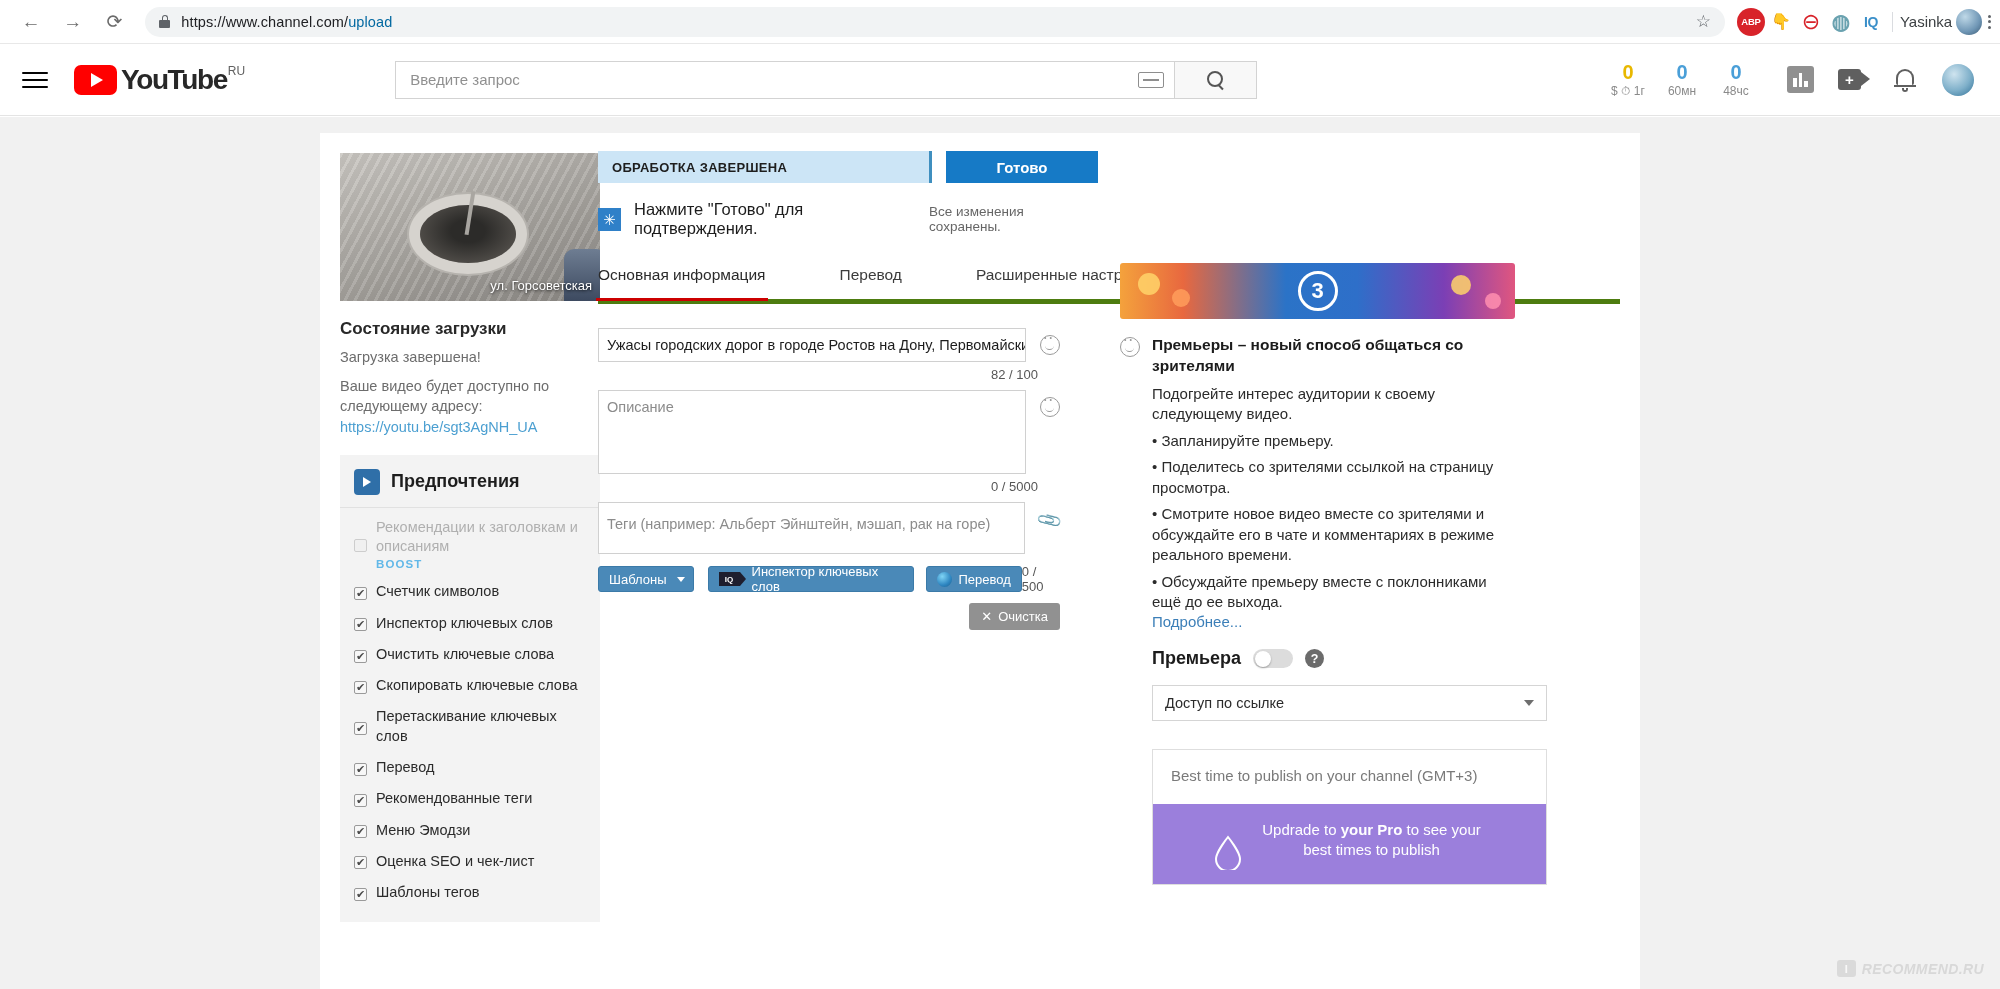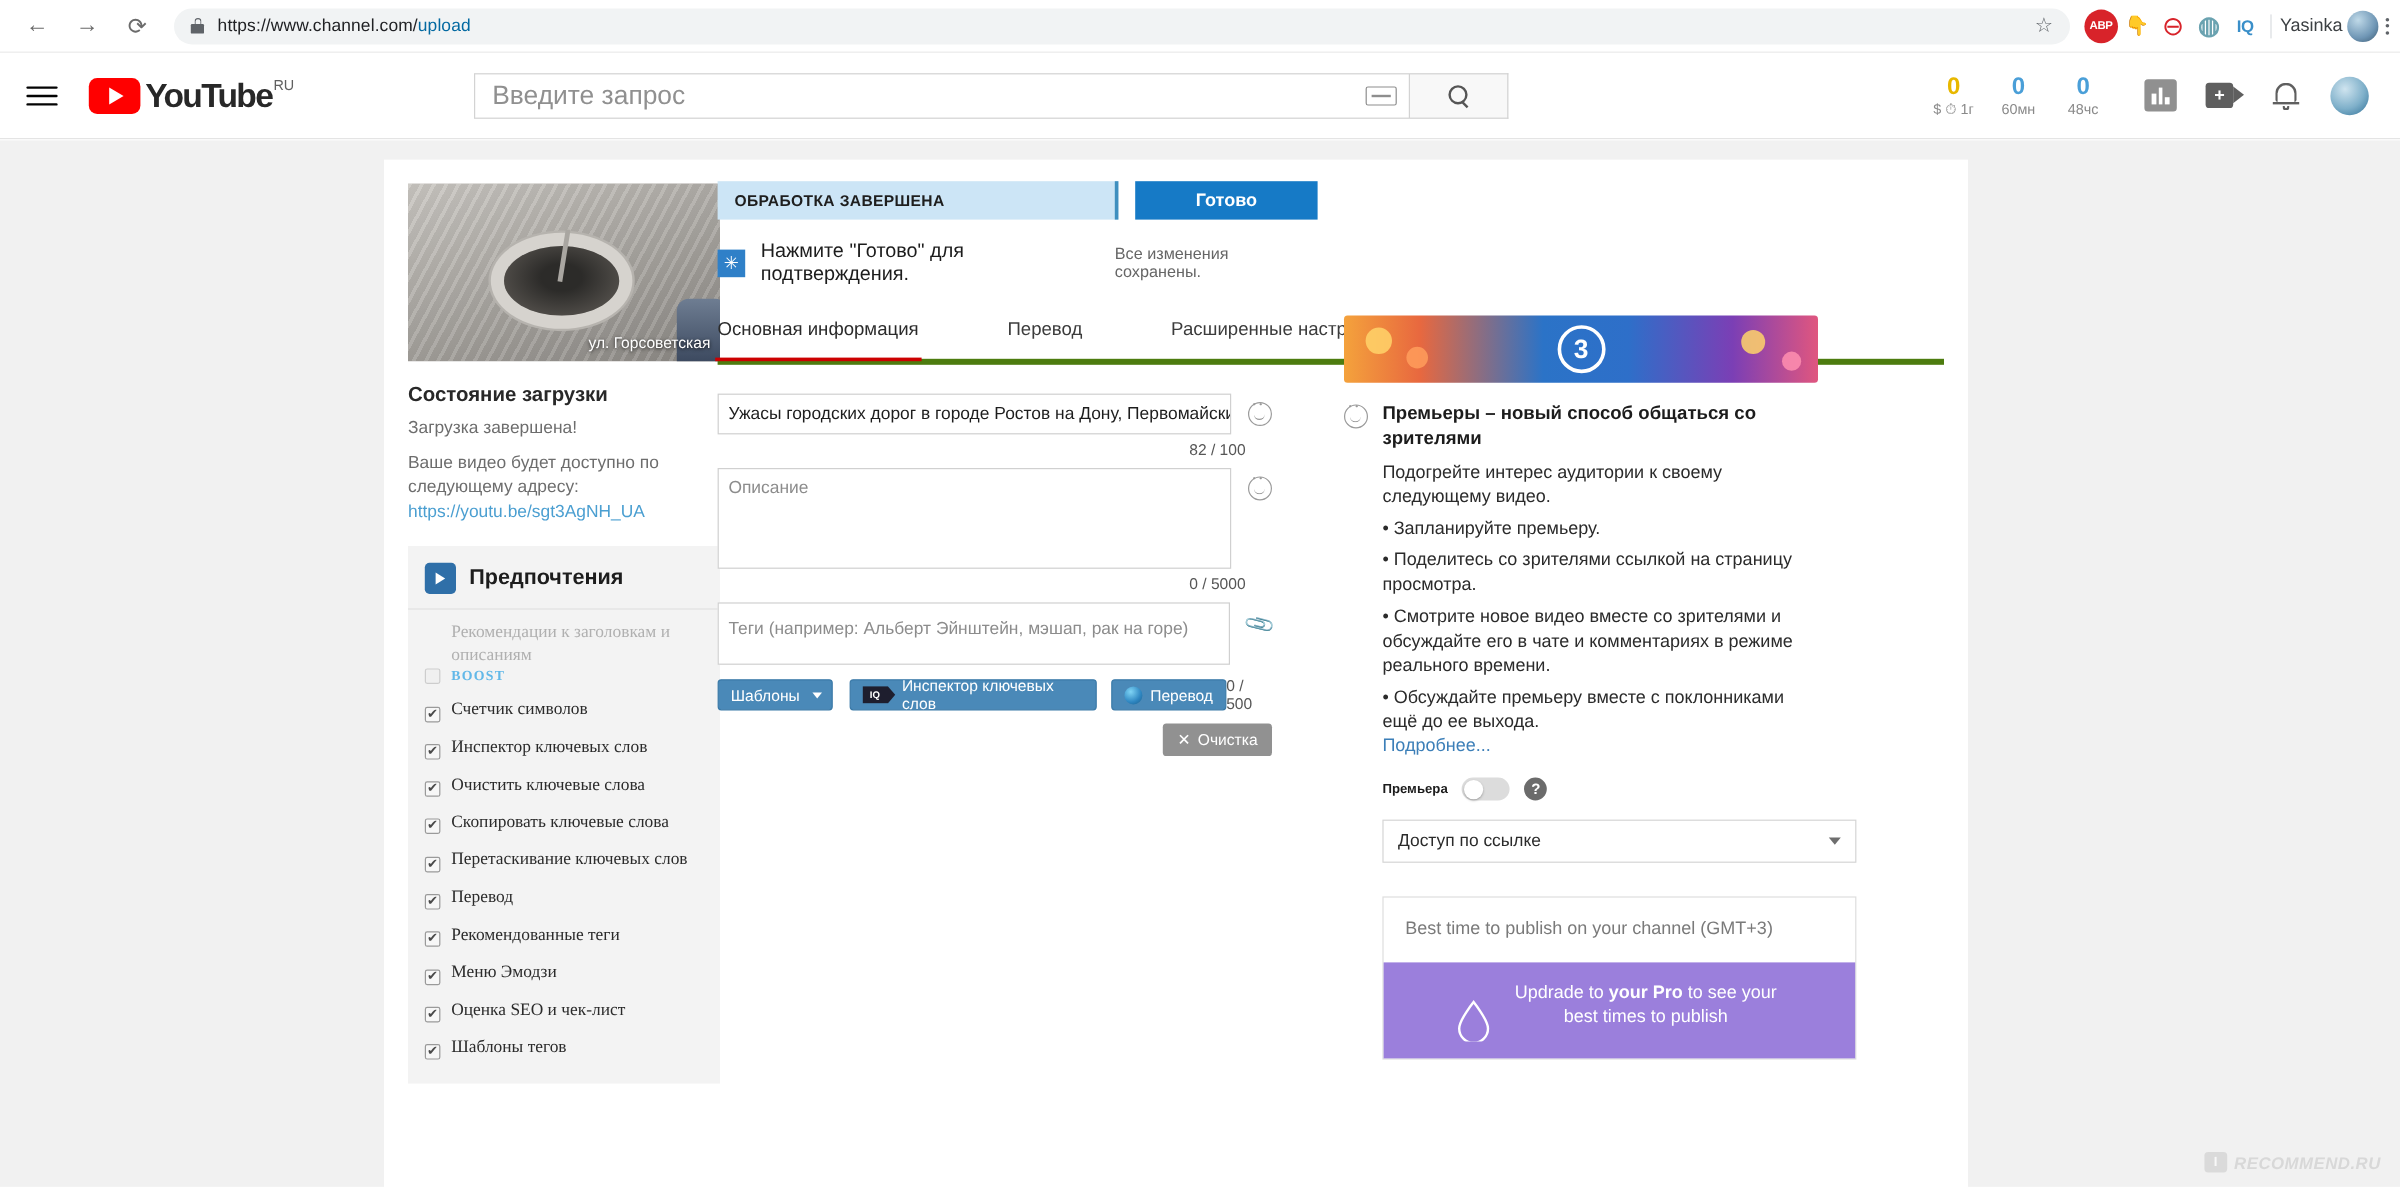--- a/index.html
+++ b/index.html
@@ -81,21 +81,21 @@
   }
   .yt-word { font-size: 28px; font-weight: bold; color: #282828; letter-spacing: -1.4px; margin-left: 4px; line-height: 30px; }
   .yt-cc { font-size: 12px; color: #606060; margin-left: 1px; margin-top: -1px; }
 
   .search-wrap { display: flex; margin-left: 150px; }
   .search-box {
     width: 780px; height: 38px;
     border: 1px solid #d3d3d3; background: #fff;
     display: flex; align-items: center; padding: 0 10px 0 14px;
   }
-  .search-ph { font-size: 22px; color: #909090; }
+  .search-ph { font-size: 15px; color: #909090; }
   .kbd-icon {
     margin-left: auto; width: 26px; height: 16px;
     border: 1.5px solid #8e8e8e; border-radius: 2px;
     display: flex; align-items: center; justify-content: center;
   }
   .kbd-icon i { display: block; width: 16px; height: 2px; background: #8e8e8e; }
   .search-btn {
     width: 82px; height: 38px; background: #f8f8f8;
     border: 1px solid #d3d3d3; border-left: none;
     display: flex; align-items: center; justify-content: center;
@@ -176,21 +176,21 @@
   .vidiq-badge {
     width: 26px; height: 26px; border-radius: 4px; background: #2f6fa8;
     display: flex; align-items: center; justify-content: center; flex: none;
   }
   .vidiq-badge::after {
     content: ""; width: 0; height: 0;
     border-left: 8px solid #fff; border-top: 5px solid transparent; border-bottom: 5px solid transparent;
   }
   .pref-title { font-size: 18px; font-weight: bold; color: #1d1d1d; }
   .pref-divider { height: 1px; background: #e1e1e1; margin-bottom: 4px; }
-  .pref-item { display: flex; align-items: flex-end; gap: 9px; padding: 6px 14px 6px 14px; font-family: Liberation Serif, serif; }
+  .pref-item { display: flex; align-items: center; gap: 9px; padding: 6px 14px 6px 14px; }
   .cb {
     width: 13px; height: 13px; flex: none; margin-top: 3px;
     border: 1px solid #9a9a9a; background: #f7f7f7; border-radius: 2px;
     display: flex; align-items: center; justify-content: center;
     font-size: 11px; color: #4a4a4a; line-height: 1;
   }
   .cb.off { border-color: #cdcdcd; background: #f0f0f0; }
   .pref-label { font-size: 14.5px; color: #2b2b2b; line-height: 1.33; }
   .pref-item.disabled .pref-label { color: #b0b0b0; }
   .boost { font-size: 11.5px; font-weight: bold; color: #62b8e8; letter-spacing: 1.1px; margin-top: 2px; }
@@ -288,21 +288,21 @@
   .promo-emoji { width: 20px; height: 20px; border-radius: 50%; border: 1.5px solid #9a9a9a; flex: none; margin-top: 2px; position: relative; }
   .promo-emoji::before { content: "••"; position: absolute; top: -2px; left: 3px; font-size: 7px; color: #9a9a9a; letter-spacing: 3px; }
   .promo-emoji::after { content: ""; position: absolute; bottom: 4px; left: 4px; width: 9px; height: 4px; border-bottom: 1.5px solid #9a9a9a; border-radius: 0 0 5px 5px; }
   .promo-body { margin-left: 12px; width: 360px; }
   .promo-title { font-size: 15.5px; font-weight: bold; color: #1c1c1c; line-height: 1.34; }
   .promo-sub { font-size: 15px; color: #2b2b2b; margin-top: 7px; line-height: 1.37; }
   .promo-bullet { font-size: 15px; color: #2b2b2b; margin-top: 6px; line-height: 1.37; }
   .promo-more { font-size: 15px; color: #3c7fb8; margin-top: 9px; }
 
   .prem-toggle-row { display: flex; align-items: center; margin-top: 17px; margin-left: 32px; }
-  .prem-lbl { font-size: 11px; font-weight: bold; color: #1c1c1c; }
+  .prem-lbl { font-size: 18px; font-weight: bold; color: #1c1c1c; }
   .toggle { width: 40px; height: 19px; border-radius: 10px; background: #dcdcdc; margin-left: 12px; position: relative; }
   .toggle .knob { position: absolute; left: 1.5px; top: 1.5px; width: 16px; height: 16px; border-radius: 50%; background: #fff; box-shadow: 0 1px 2px rgba(0,0,0,.3); }
   .qmark { width: 19px; height: 19px; border-radius: 50%; background: #6b6b6b; color: #fff; font-size: 12.5px; font-weight: bold; display: flex; align-items: center; justify-content: center; margin-left: 12px; }
 
   .privacy-select {
     width: 395px; height: 36px; border: 1px solid #d5d5d5; background: #fff;
     margin-top: 16px; margin-left: 32px; display: flex; align-items: center;
     padding: 0 12px; font-size: 14.5px; color: #2b2b2b;
   }
   .sel-caret { margin-left: auto; width: 0; height: 0; border-left: 5px solid transparent; border-right: 5px solid transparent; border-top: 6px solid #6e6e6e; }

